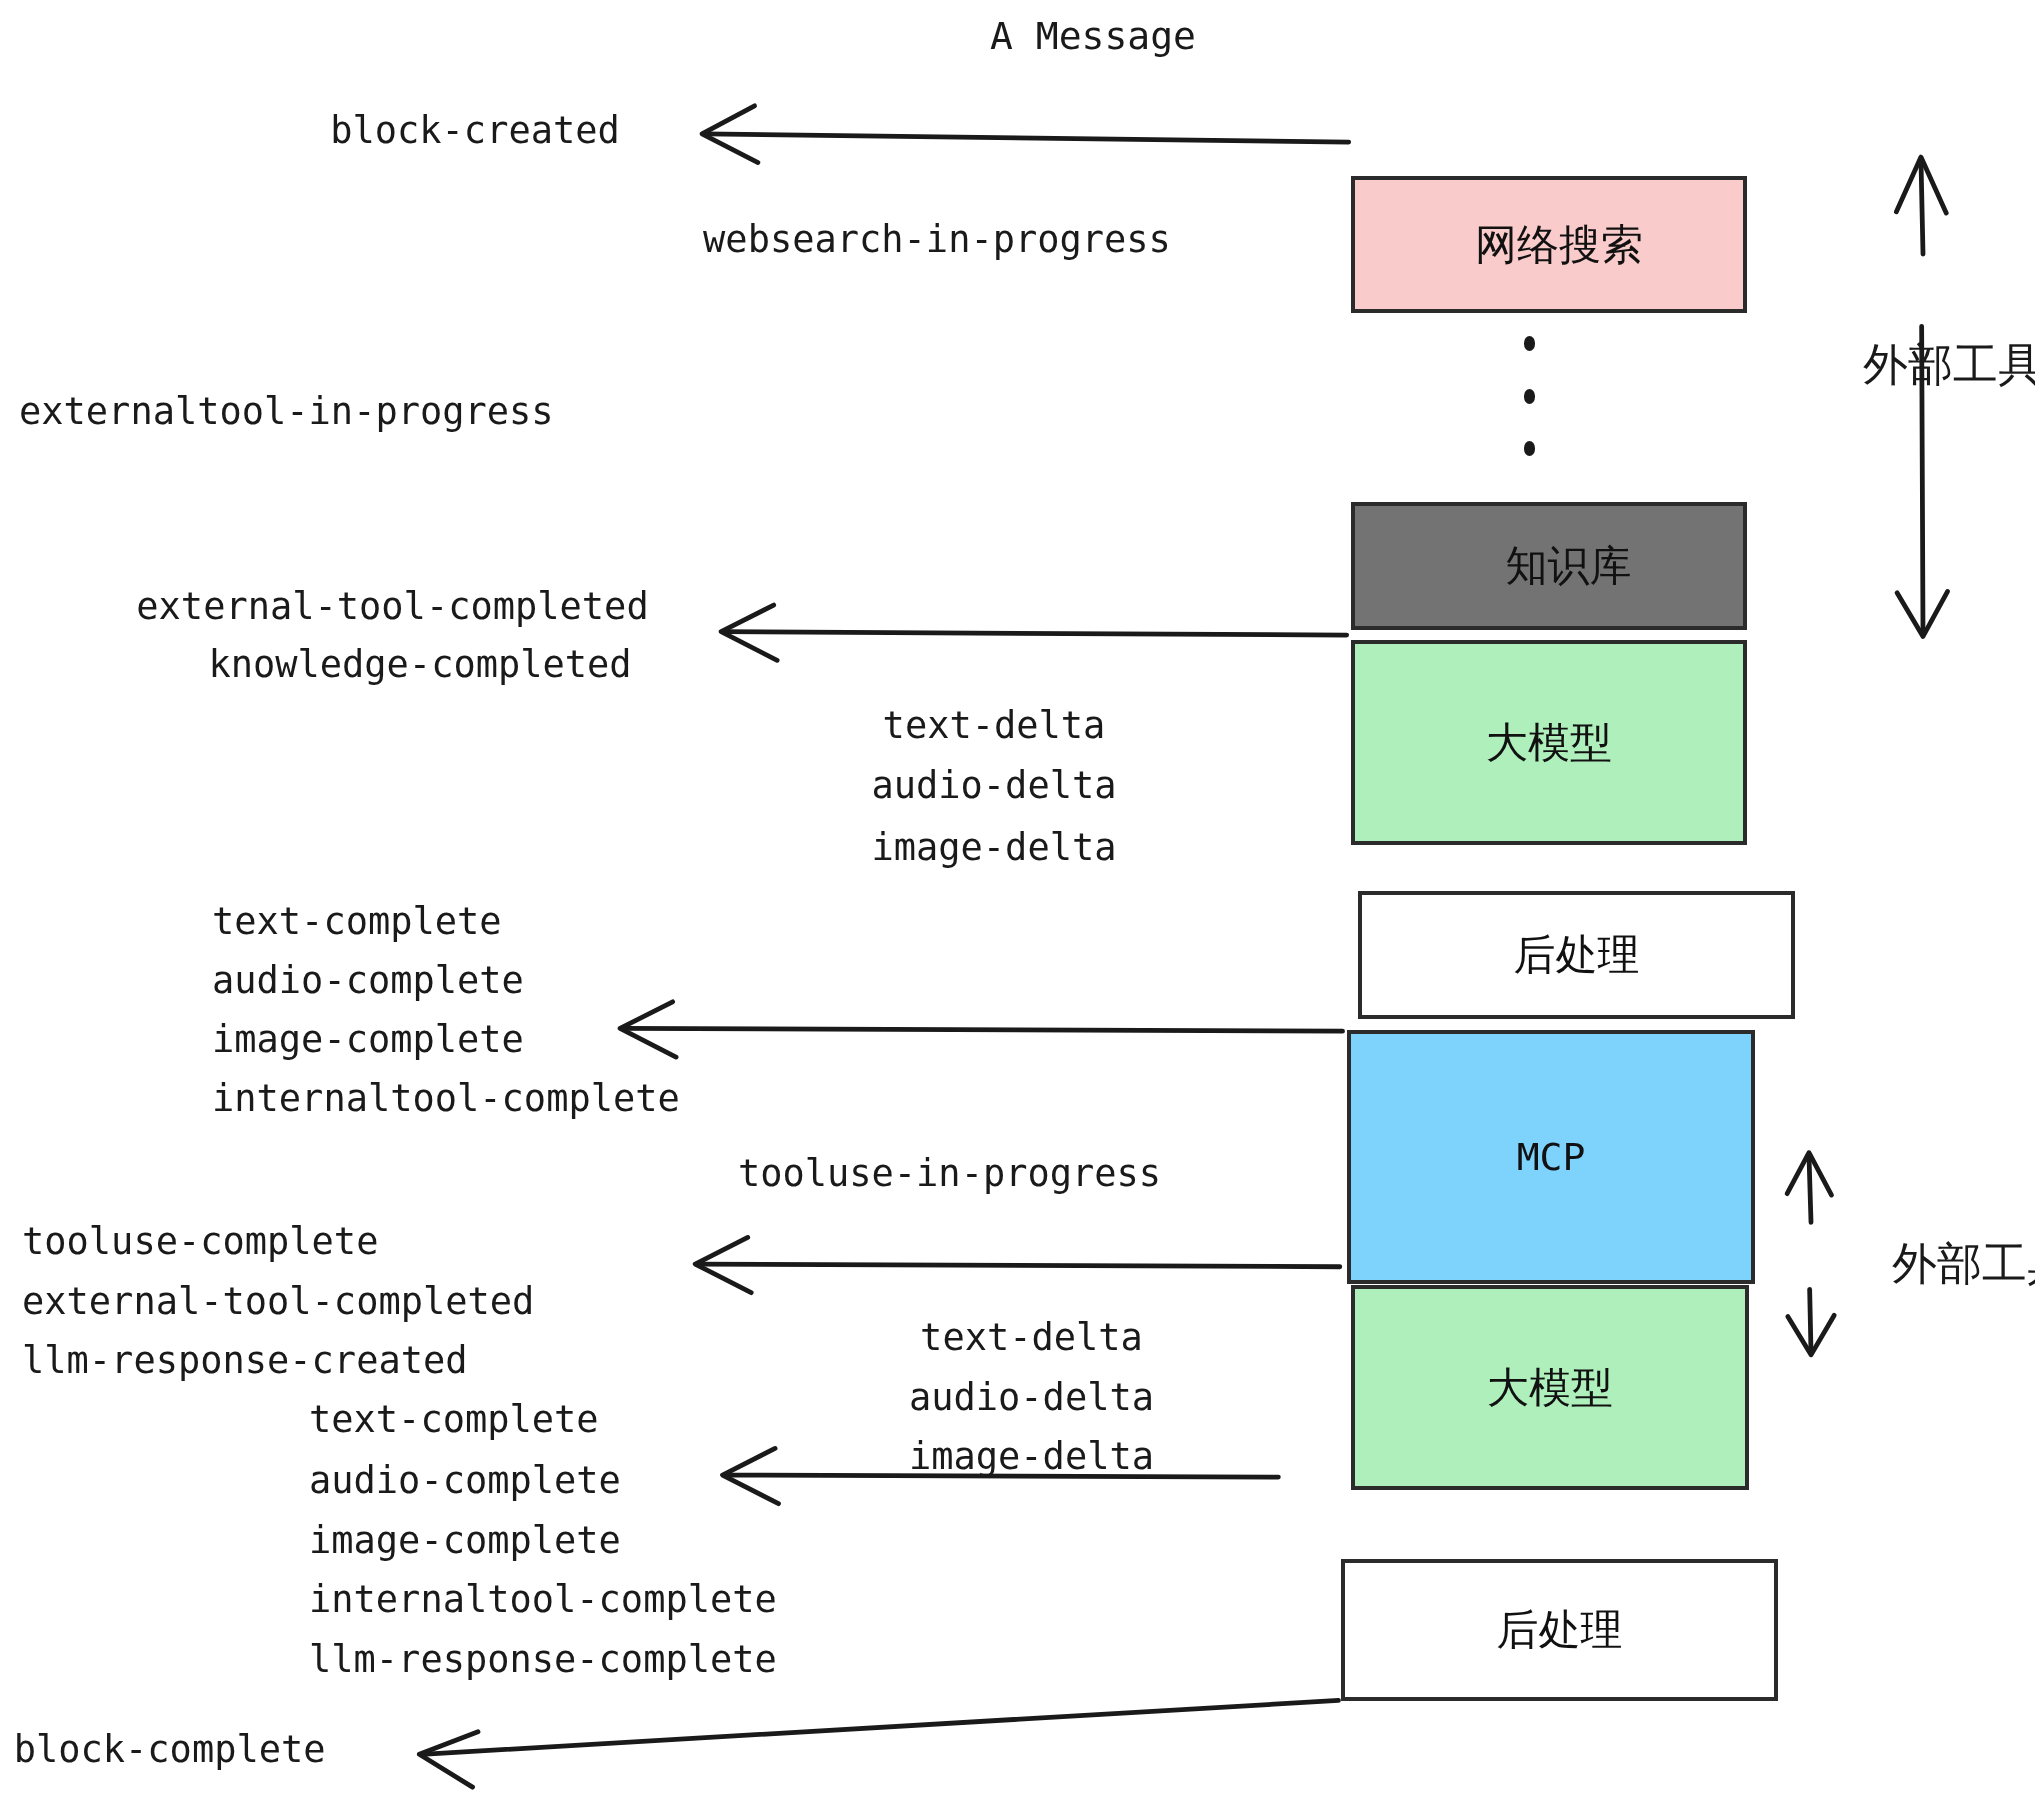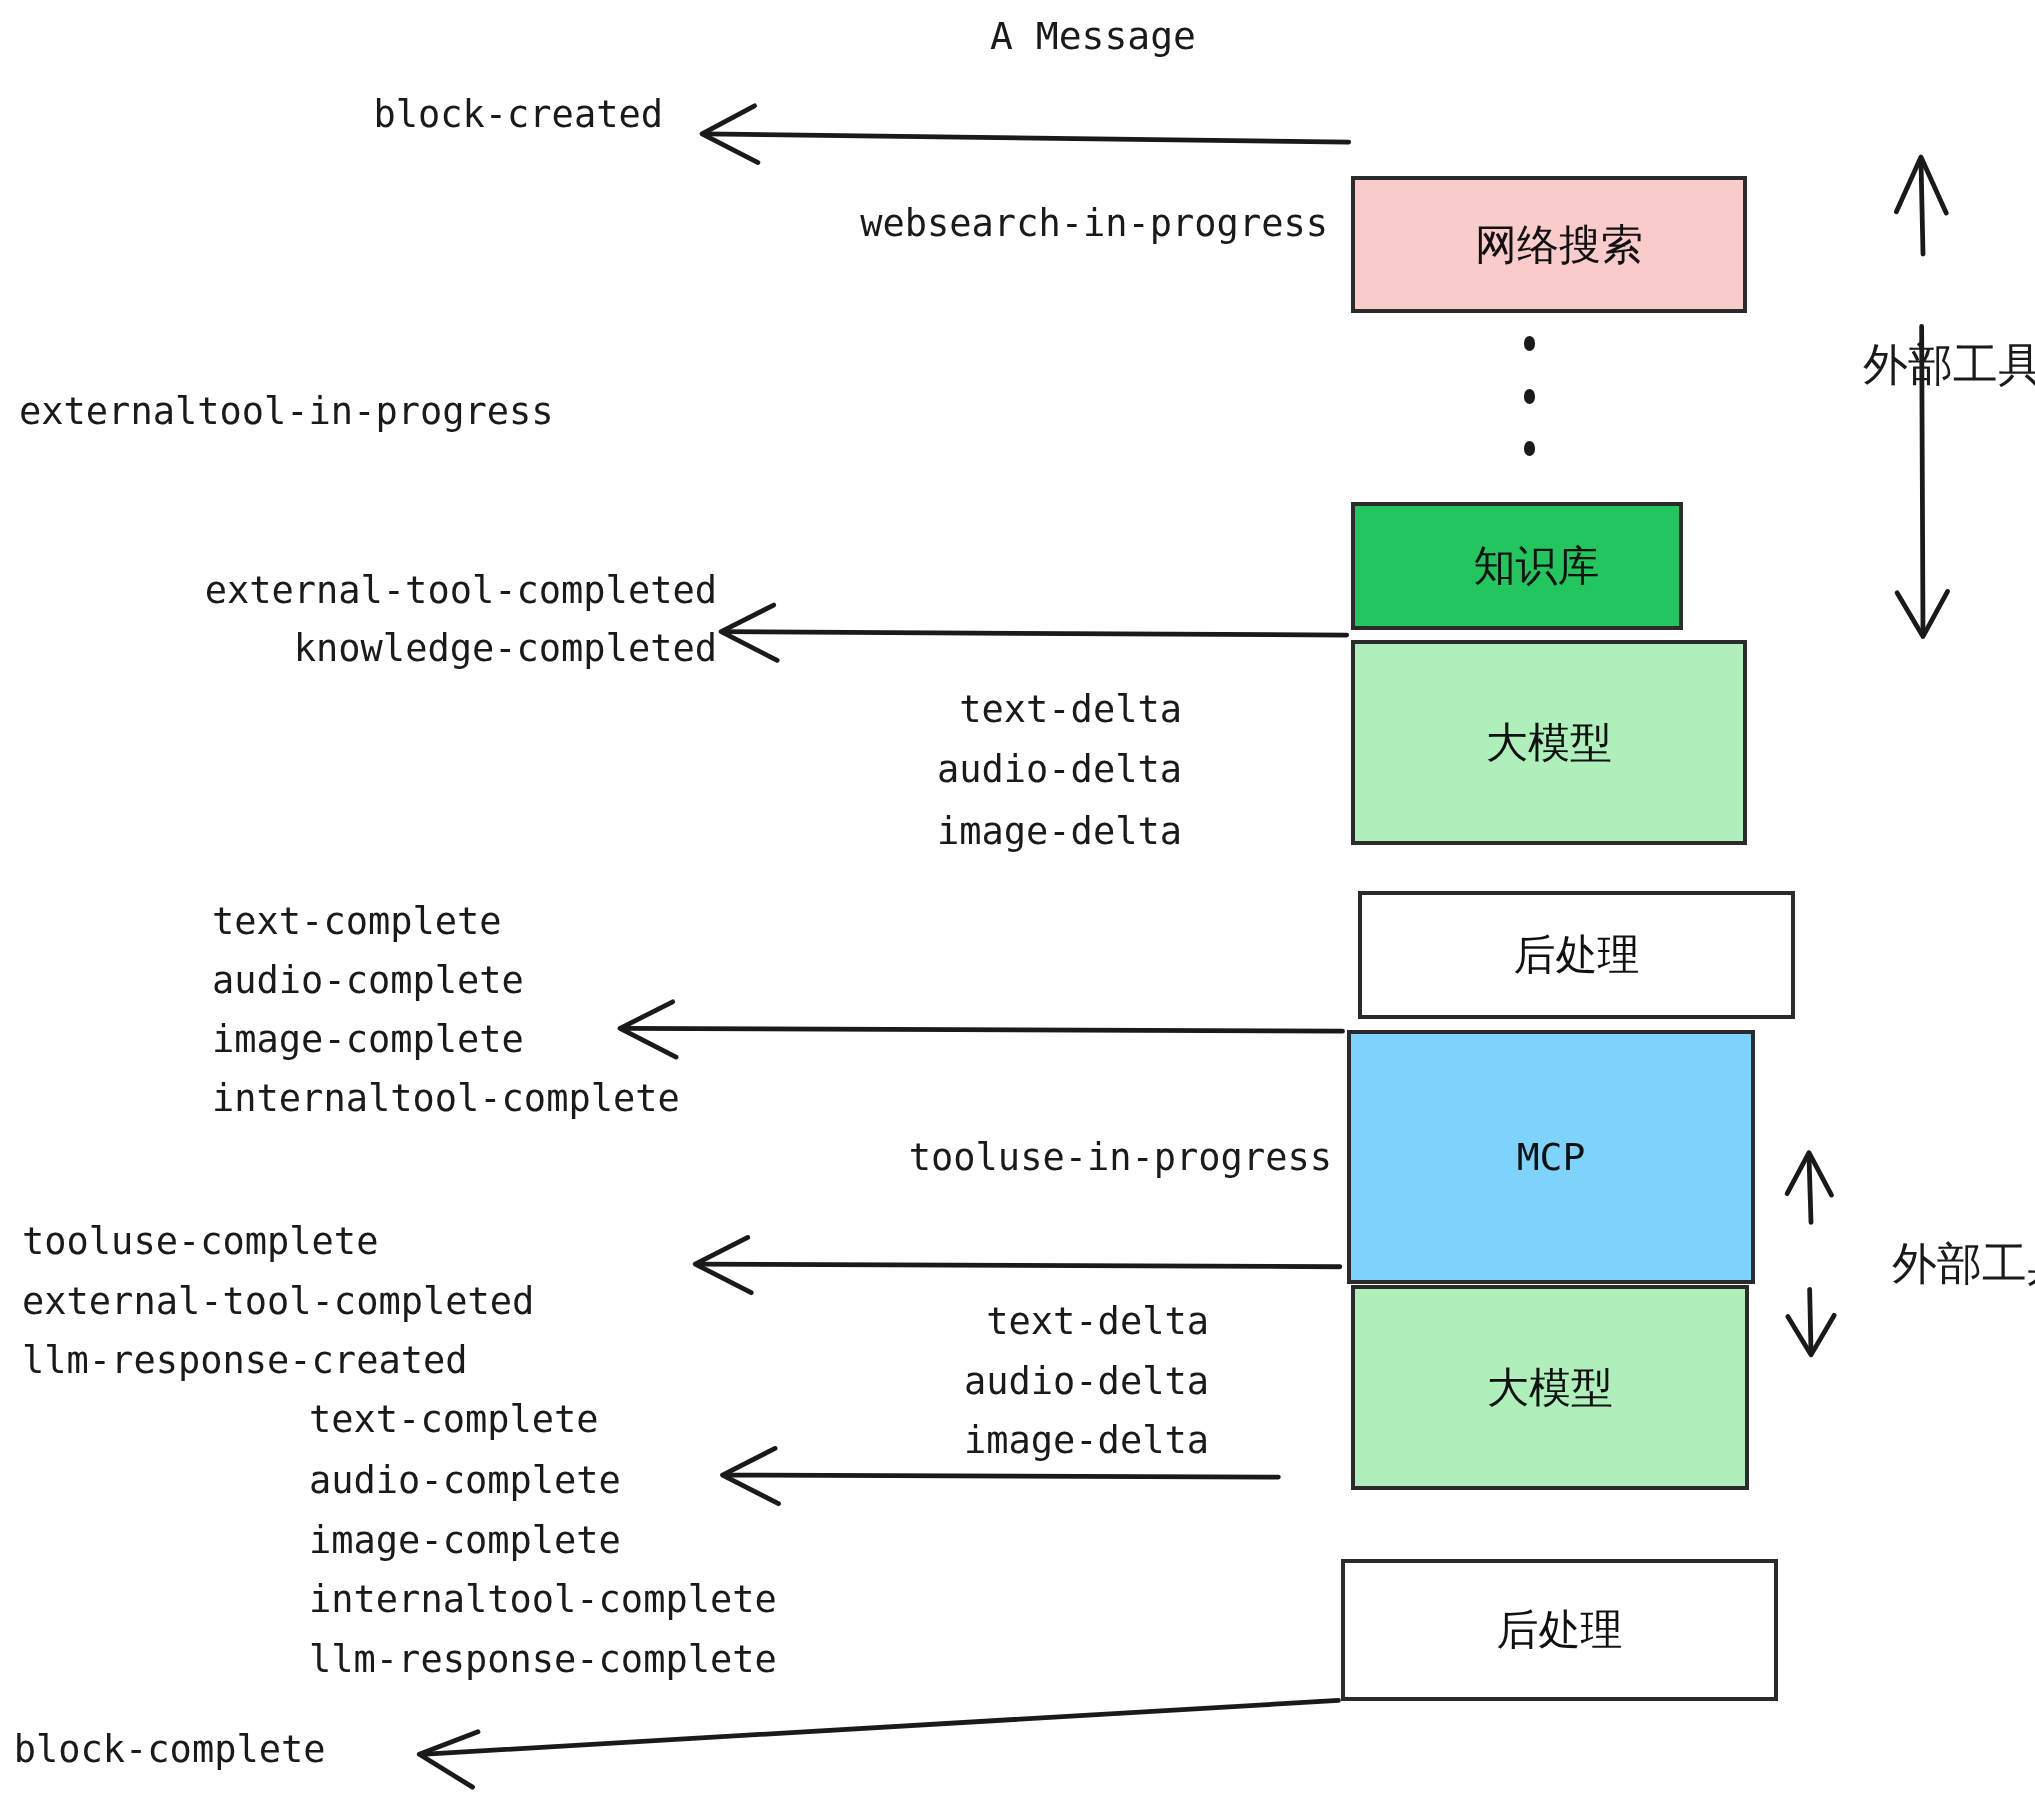--- a/index.html
+++ b/index.html
@@ -12,21 +12,21 @@
   }
   .lbl{
     position:absolute;
     color:#1a1a1a;
     font-family:"DejaVu Sans Mono","Liberation Mono",monospace;
     font-size:37px;
     line-height:1.0;
     white-space:pre;
     letter-spacing:0px;
   }
-  .lbl.ra{text-align:right;}
+  .lbl.ra{text-align:center;margin-top:16px;}
   .title{
     position:absolute;
     font-size:38px;
     color:#1a1a1a;
     white-space:pre;
     font-family:"DejaVu Sans Mono","Liberation Mono",monospace;
   }
   .box{
     position:absolute;
     border:4.8px solid #2b2b2b;
@@ -116,21 +116,21 @@
   <div class="box" style="left:1351px;top:176px;width:396px;height:137px;background:#FACBCB;padding-left:20px;">
     <span>网络搜索</span>
   </div>
 
   <div class="dots" style="left:1522px;top:336px;width:15px;height:120px;">
     <i></i>
     <i></i>
     <i></i>
   </div>
 
-  <div class="box" style="left:1351px;top:502px;width:332px;height:128px;background:#22c55e;padding-left:39px;">
+  <div class="box" style="left:1351px;top:502px;width:396px;height:128px;background:#737373;padding-left:39px;">
     <span>知识库</span>
   </div>
 
   <div class="box" style="left:1351px;top:640px;width:396px;height:205px;background:#AEEFBC;">
     <span>大模型</span>
   </div>
 
   <div class="box" style="left:1358px;top:891px;width:437px;height:128px;background:#FFFFFF;">
     <span>后处理</span>
   </div>

